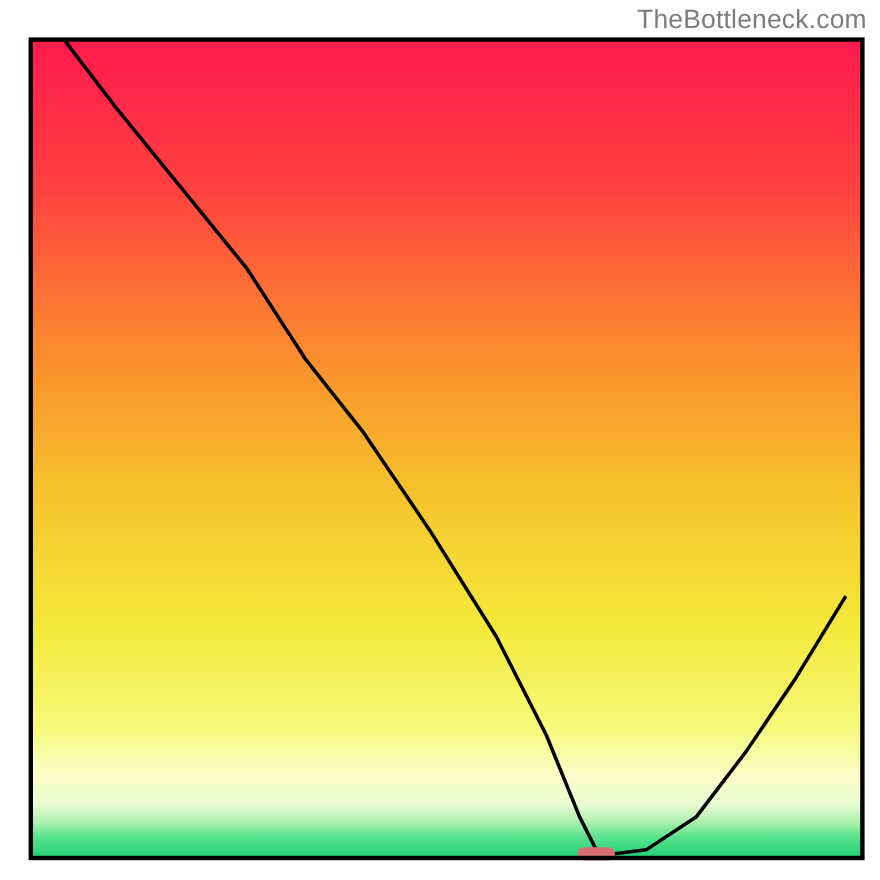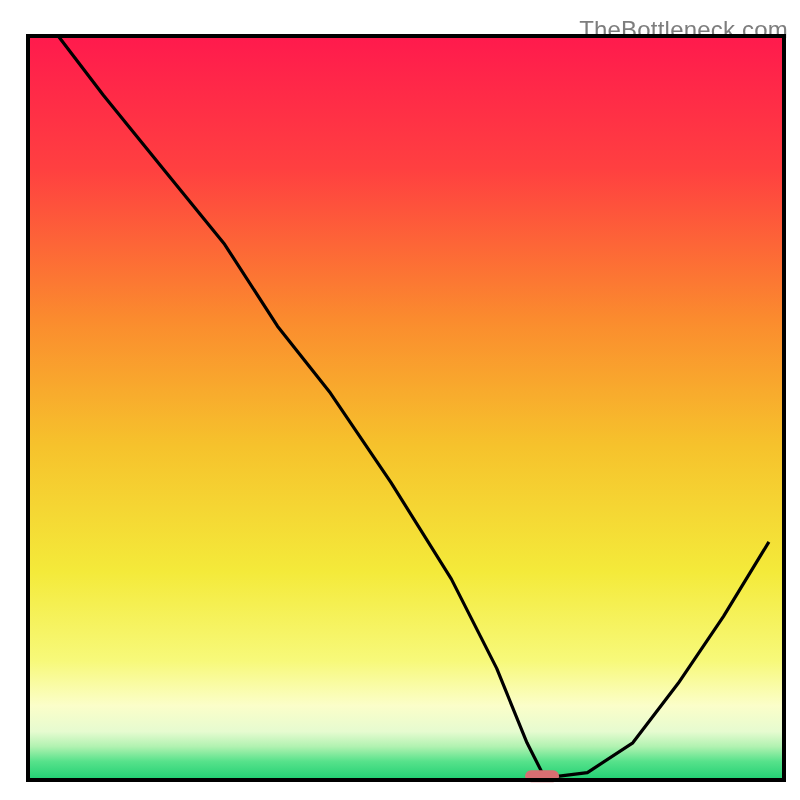--- a/index.html
+++ b/index.html
@@ -10,21 +10,21 @@
     background: #fff;
     font-family: Arial, Helvetica, sans-serif;
   }
   .stage {
     position: relative;
     width: 800px;
     height: 800px;
   }
   .watermark {
     position: absolute;
-    top: 16px;
+    top: 4px;
     right: 12px;
     color: #7d7d7d;
     font-size: 24px;
     font-weight: 500;
     letter-spacing: 0.2px;
     user-select: none;
   }
   svg.plot {
     position: absolute;
     left: 0;

